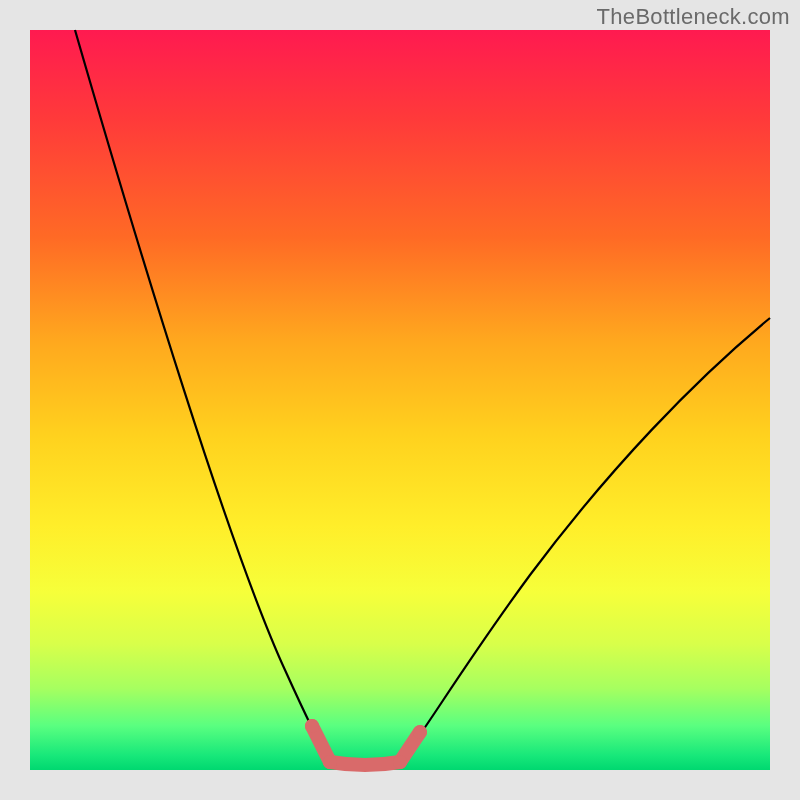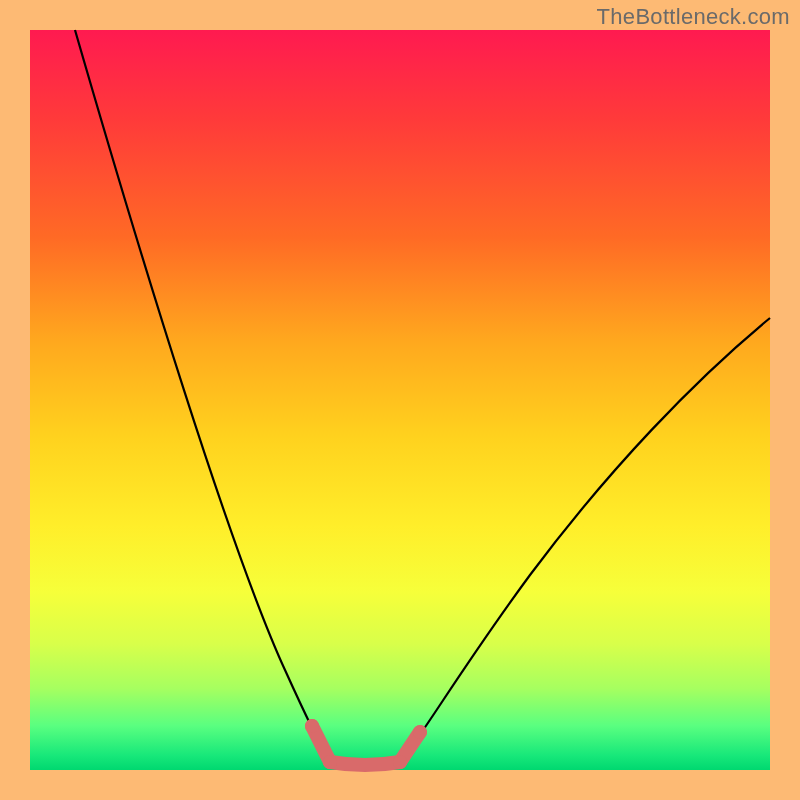--- a/index.html
+++ b/index.html
@@ -10,21 +10,21 @@
     background: #000;
     overflow: hidden;
     font-family: Arial, Helvetica, sans-serif;
   }
   .frame {
     position: absolute;
     left: 0;
     top: 0;
     width: 800px;
     height: 800px;
-    background: #fdba74;
+    background: #e5e5e5;
   }
   .plot {
     position: absolute;
     left: 30px;
     top: 30px;
     width: 740px;
     height: 740px;
     
     background: linear-gradient(
       to bottom,

